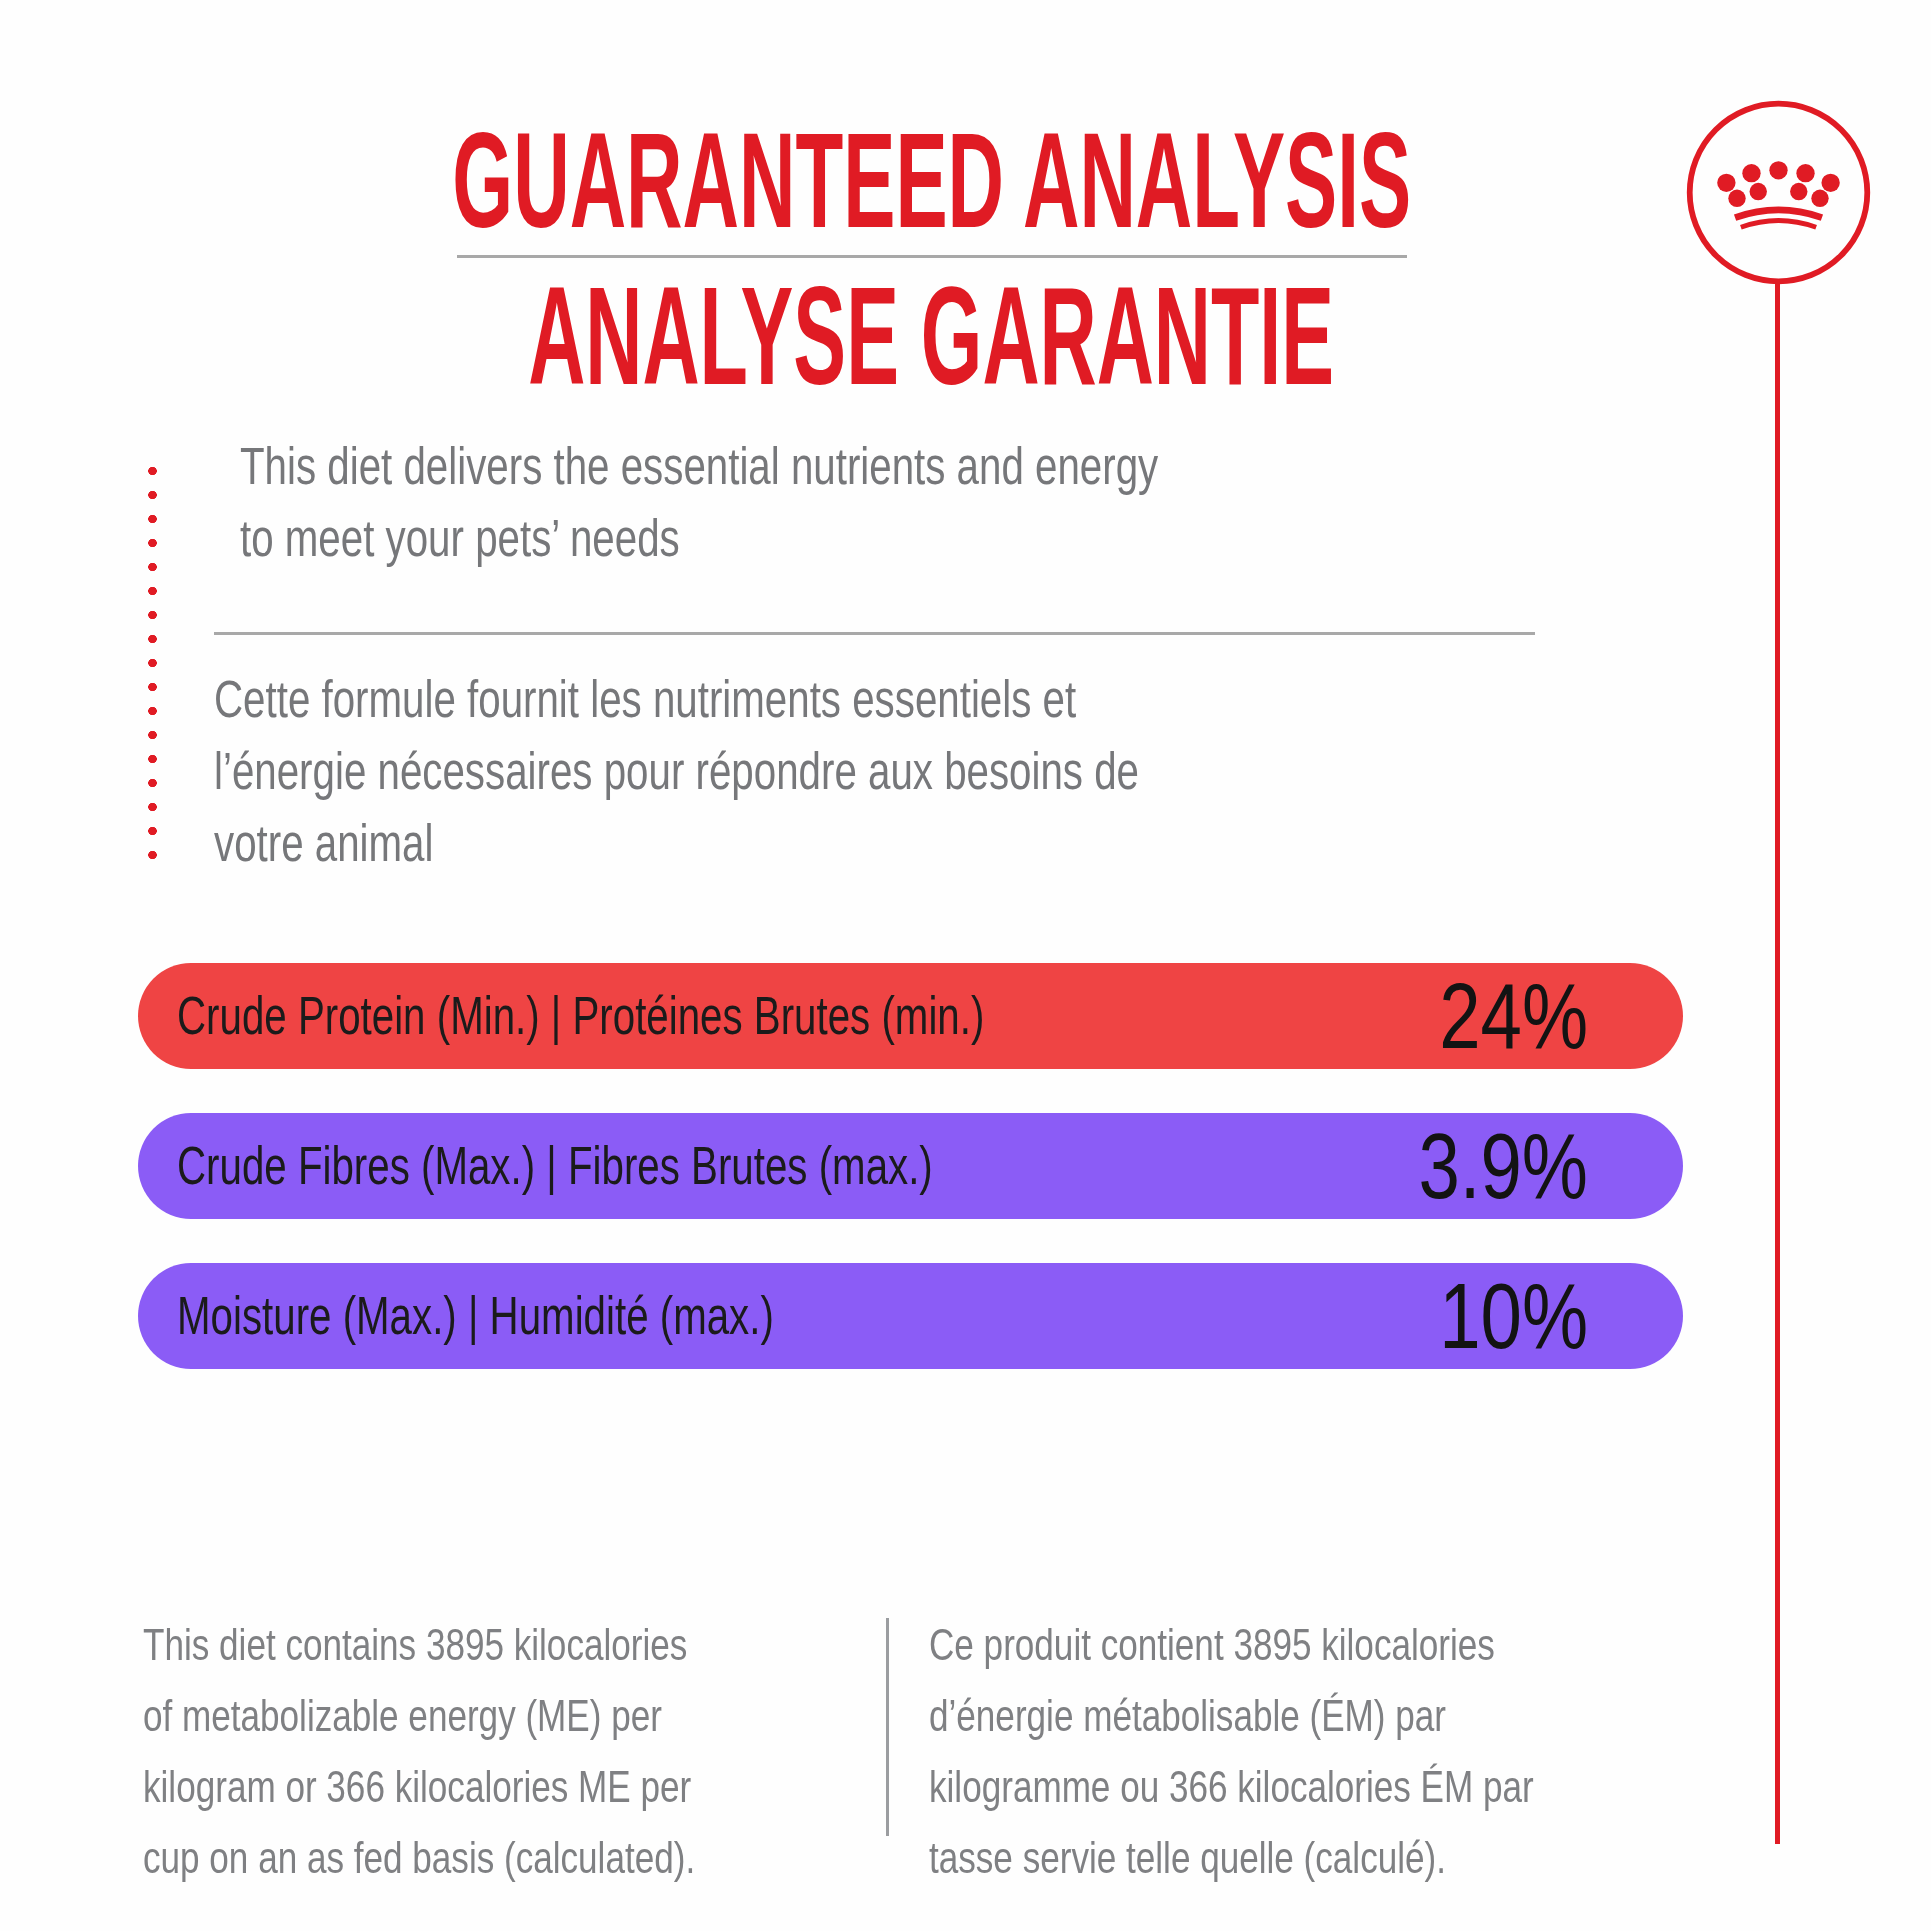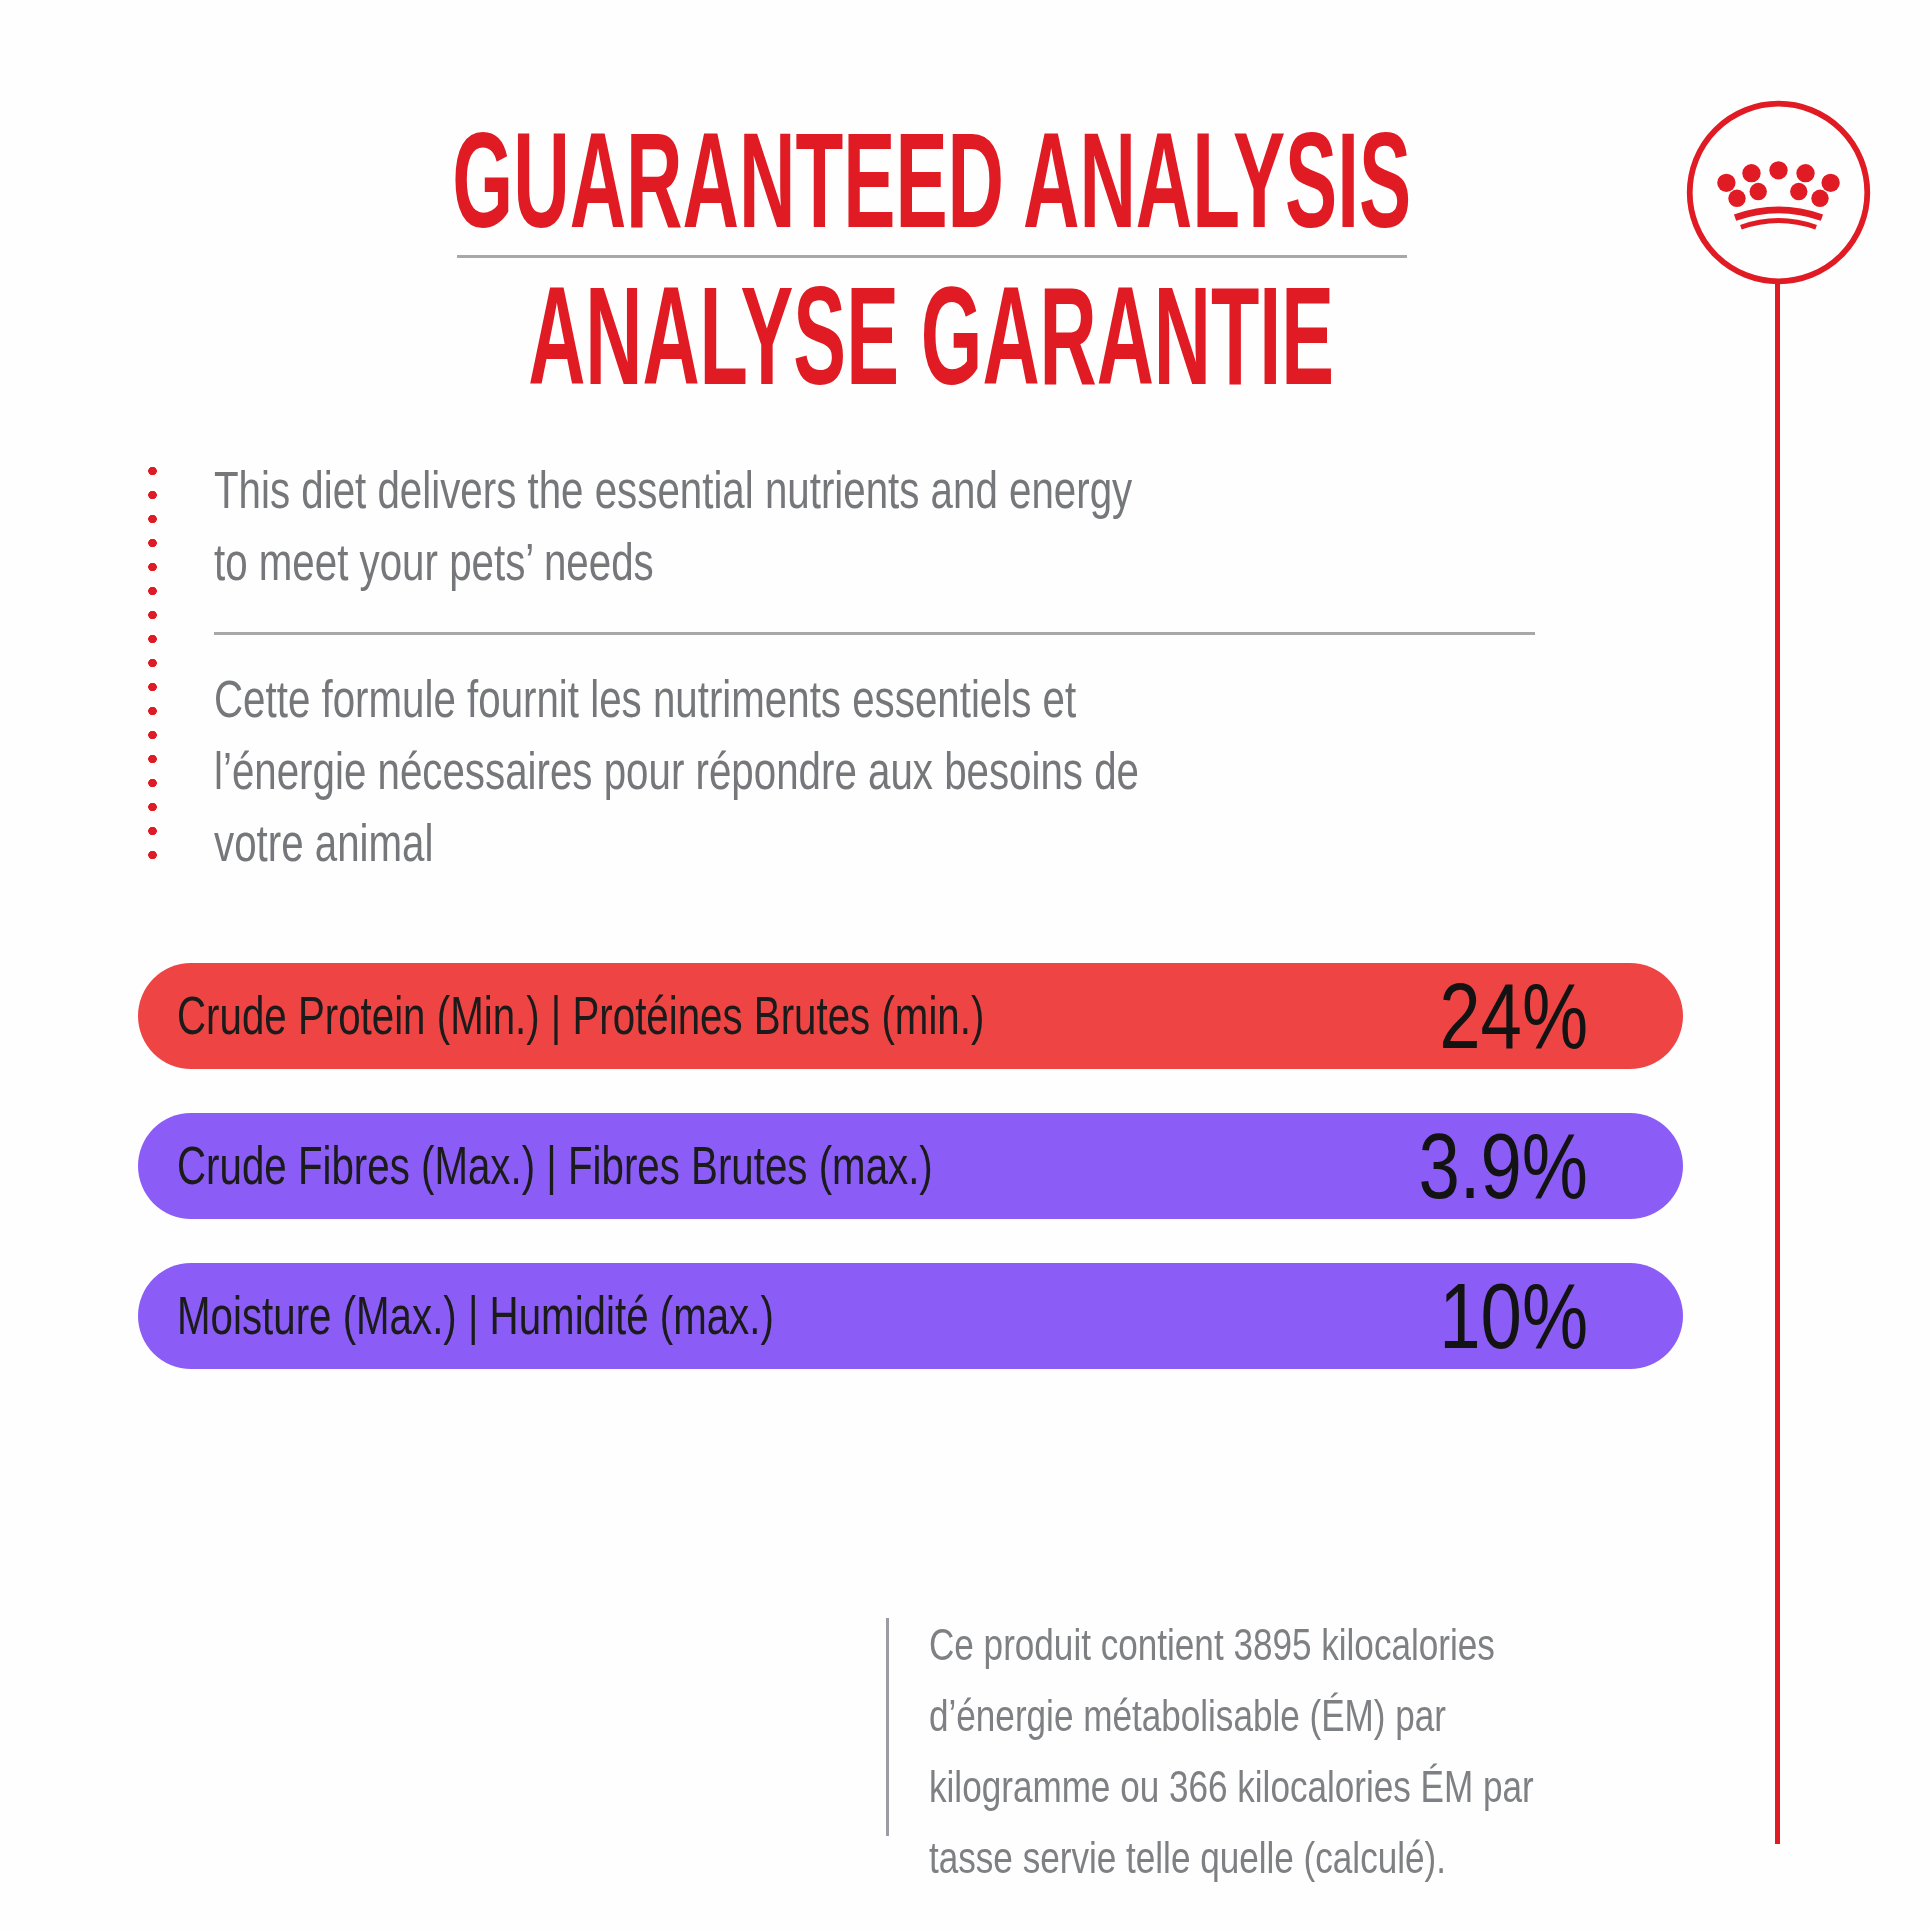--- a/index.html
+++ b/index.html
@@ -27,21 +27,21 @@
   .red-dotted-line{
     position:absolute;left:148px;top:459px;width:8.7px;height:410px;
     background-image:radial-gradient(circle,var(--red) 3.9px,rgba(255,255,255,0) 4.4px);
     background-size:8.7px 24px;background-repeat:repeat-y;background-position:0 0;
   }
   .intro-par{
     position:absolute;left:214px;color:#76777a;font-size:51px;line-height:72px;
     white-space:nowrap;
   }
   .intro-par .tline{display:block;transform:scaleX(0.79);transform-origin:left center;}
-  .intro-en{top:455px;}
+  .intro-en{top:431px;margin-left:26px;}
   .intro-fr{top:664px;}
   .intro-divider{position:absolute;left:214px;top:632px;width:1321px;height:2.9px;background:#a8a8a8;}
   
   .bars{position:absolute;left:138px;top:963px;width:1545px;}
   .bar-row{
     position:relative;width:1545px;height:106px;border-radius:53px;
     margin-bottom:44px;display:flex;align-items:center;
   }
   .bar-row.dark{background:#ef4444;}
   .bar-row.light{background:#8b5cf6;}
@@ -107,20 +107,26 @@
     <div class="bar-row light">
       <span class="bar-label">Crude Fibres (Max.) | Fibres Brutes (max.)</span>
       <span class="bar-value">3.9%</span>
     </div>
     <div class="bar-row light">
       <span class="bar-label">Moisture (Max.) | Humidité (max.)</span>
       <span class="bar-value">10%</span>
     </div>
   </div>
 
+  <div class="cal-block cal-en">
+    <span class="tline">This diet contains 3895 kilocalories</span>
+    <span class="tline">of metabolizable energy (ME) per</span>
+    <span class="tline">kilogram or 366 kilocalories ME per</span>
+    <span class="tline">cup on an as fed basis (calculated).</span>
+  </div>
 
   <div class="cal-divider"></div>
 
   <div class="cal-block cal-fr">
     <span class="tline">Ce produit contient 3895 kilocalories</span>
     <span class="tline">d’énergie métabolisable (ÉM) par</span>
     <span class="tline">kilogramme ou 366 kilocalories ÉM par</span>
     <span class="tline">tasse servie telle quelle (calculé).</span>
   </div>
 

